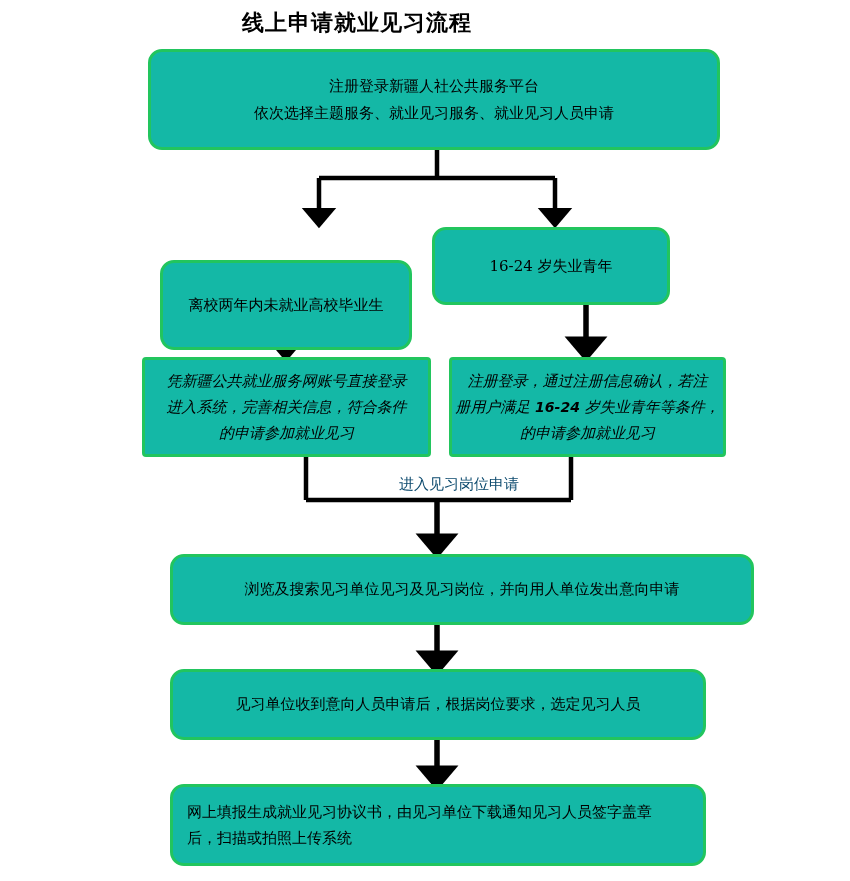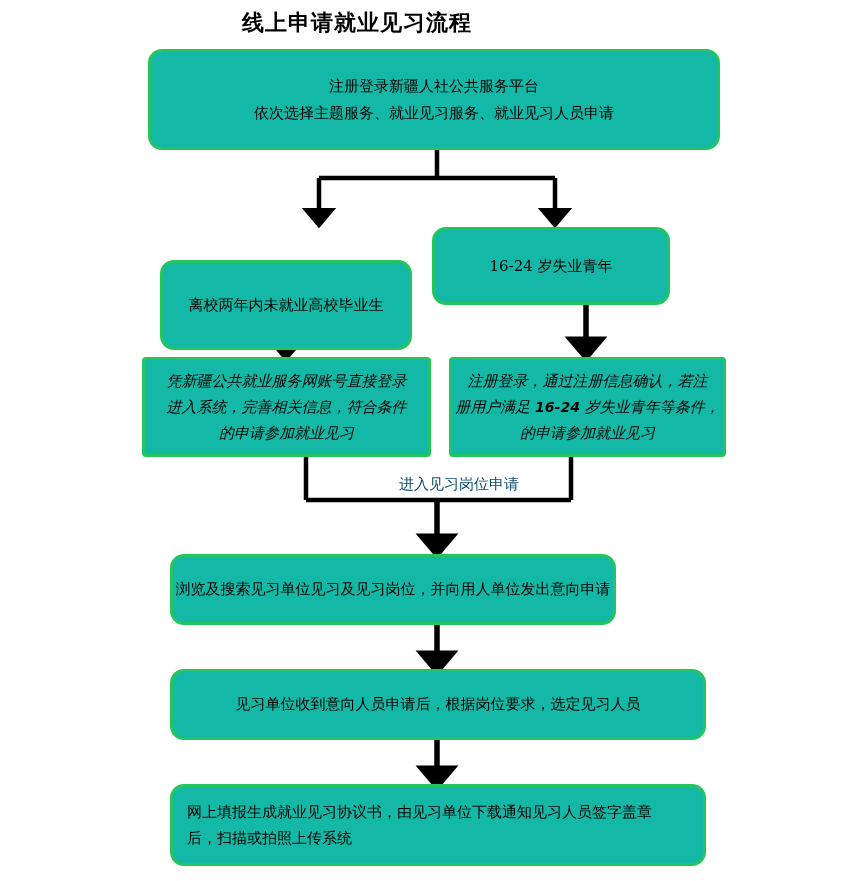--- a/index.html
+++ b/index.html
@@ -149,21 +149,21 @@
   </div>
 
   <div class="node square" style="left:449px; top:357px; width:277px; height:100px;">
     <span class="line">注册登录，通过注册信息确认，若注</span>
     <span class="line">册用户满足 <span class="b-sans">16-24</span> 岁失业青年等条件，</span>
     <span class="line">的申请参加就业见习</span>
   </div>
 
   <div class="edge-label" style="left:0; top:475px; width:850px; text-align:center;">进入见习岗位申请</div>
 
-  <div class="node rounded" style="left:170px; top:554px; width:446px; height:71px;">
+  <div class="node rounded" style="left:170px; top:554px; width:584px; height:71px;">
     <span class="line">浏览及搜索见习单位见习及见习岗位，并向用人单位发出意向申请</span>
   </div>
 
   <div class="node rounded left-align" style="left:170px; top:784px; width:536px; height:82px;">
     <span class="line pad">网上填报生成就业见习协议书，由见习单位下载通知见习人员签字盖章</span>
     <span class="line pad">后，扫描或拍照上传系统</span>
   </div>
 
   <div class="node rounded" style="left:170px; top:669px; width:536px; height:71px;">
     <span class="line">见习单位收到意向人员申请后，根据岗位要求，选定见习人员</span>

